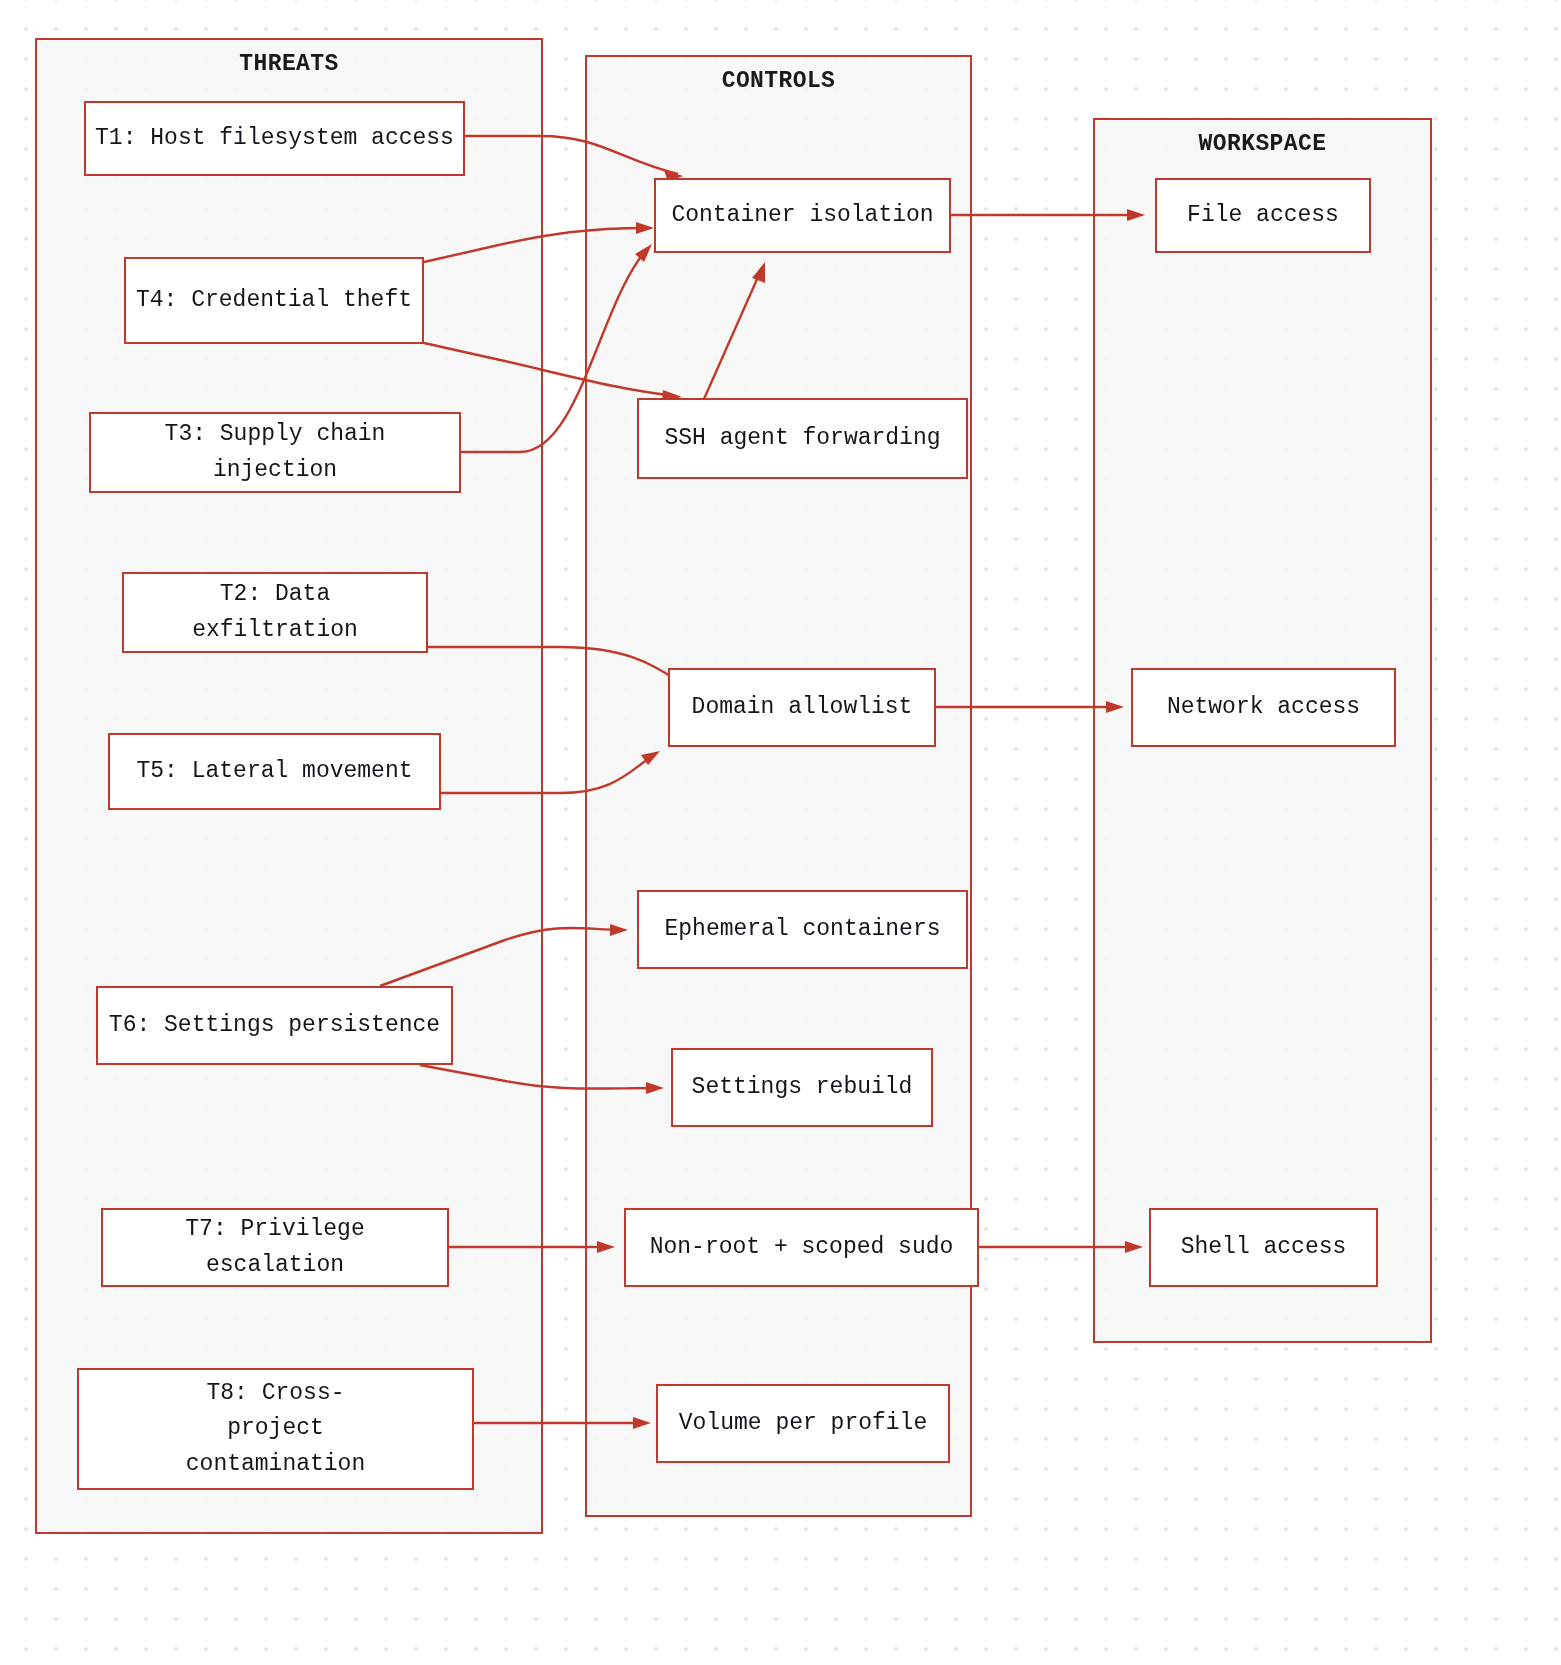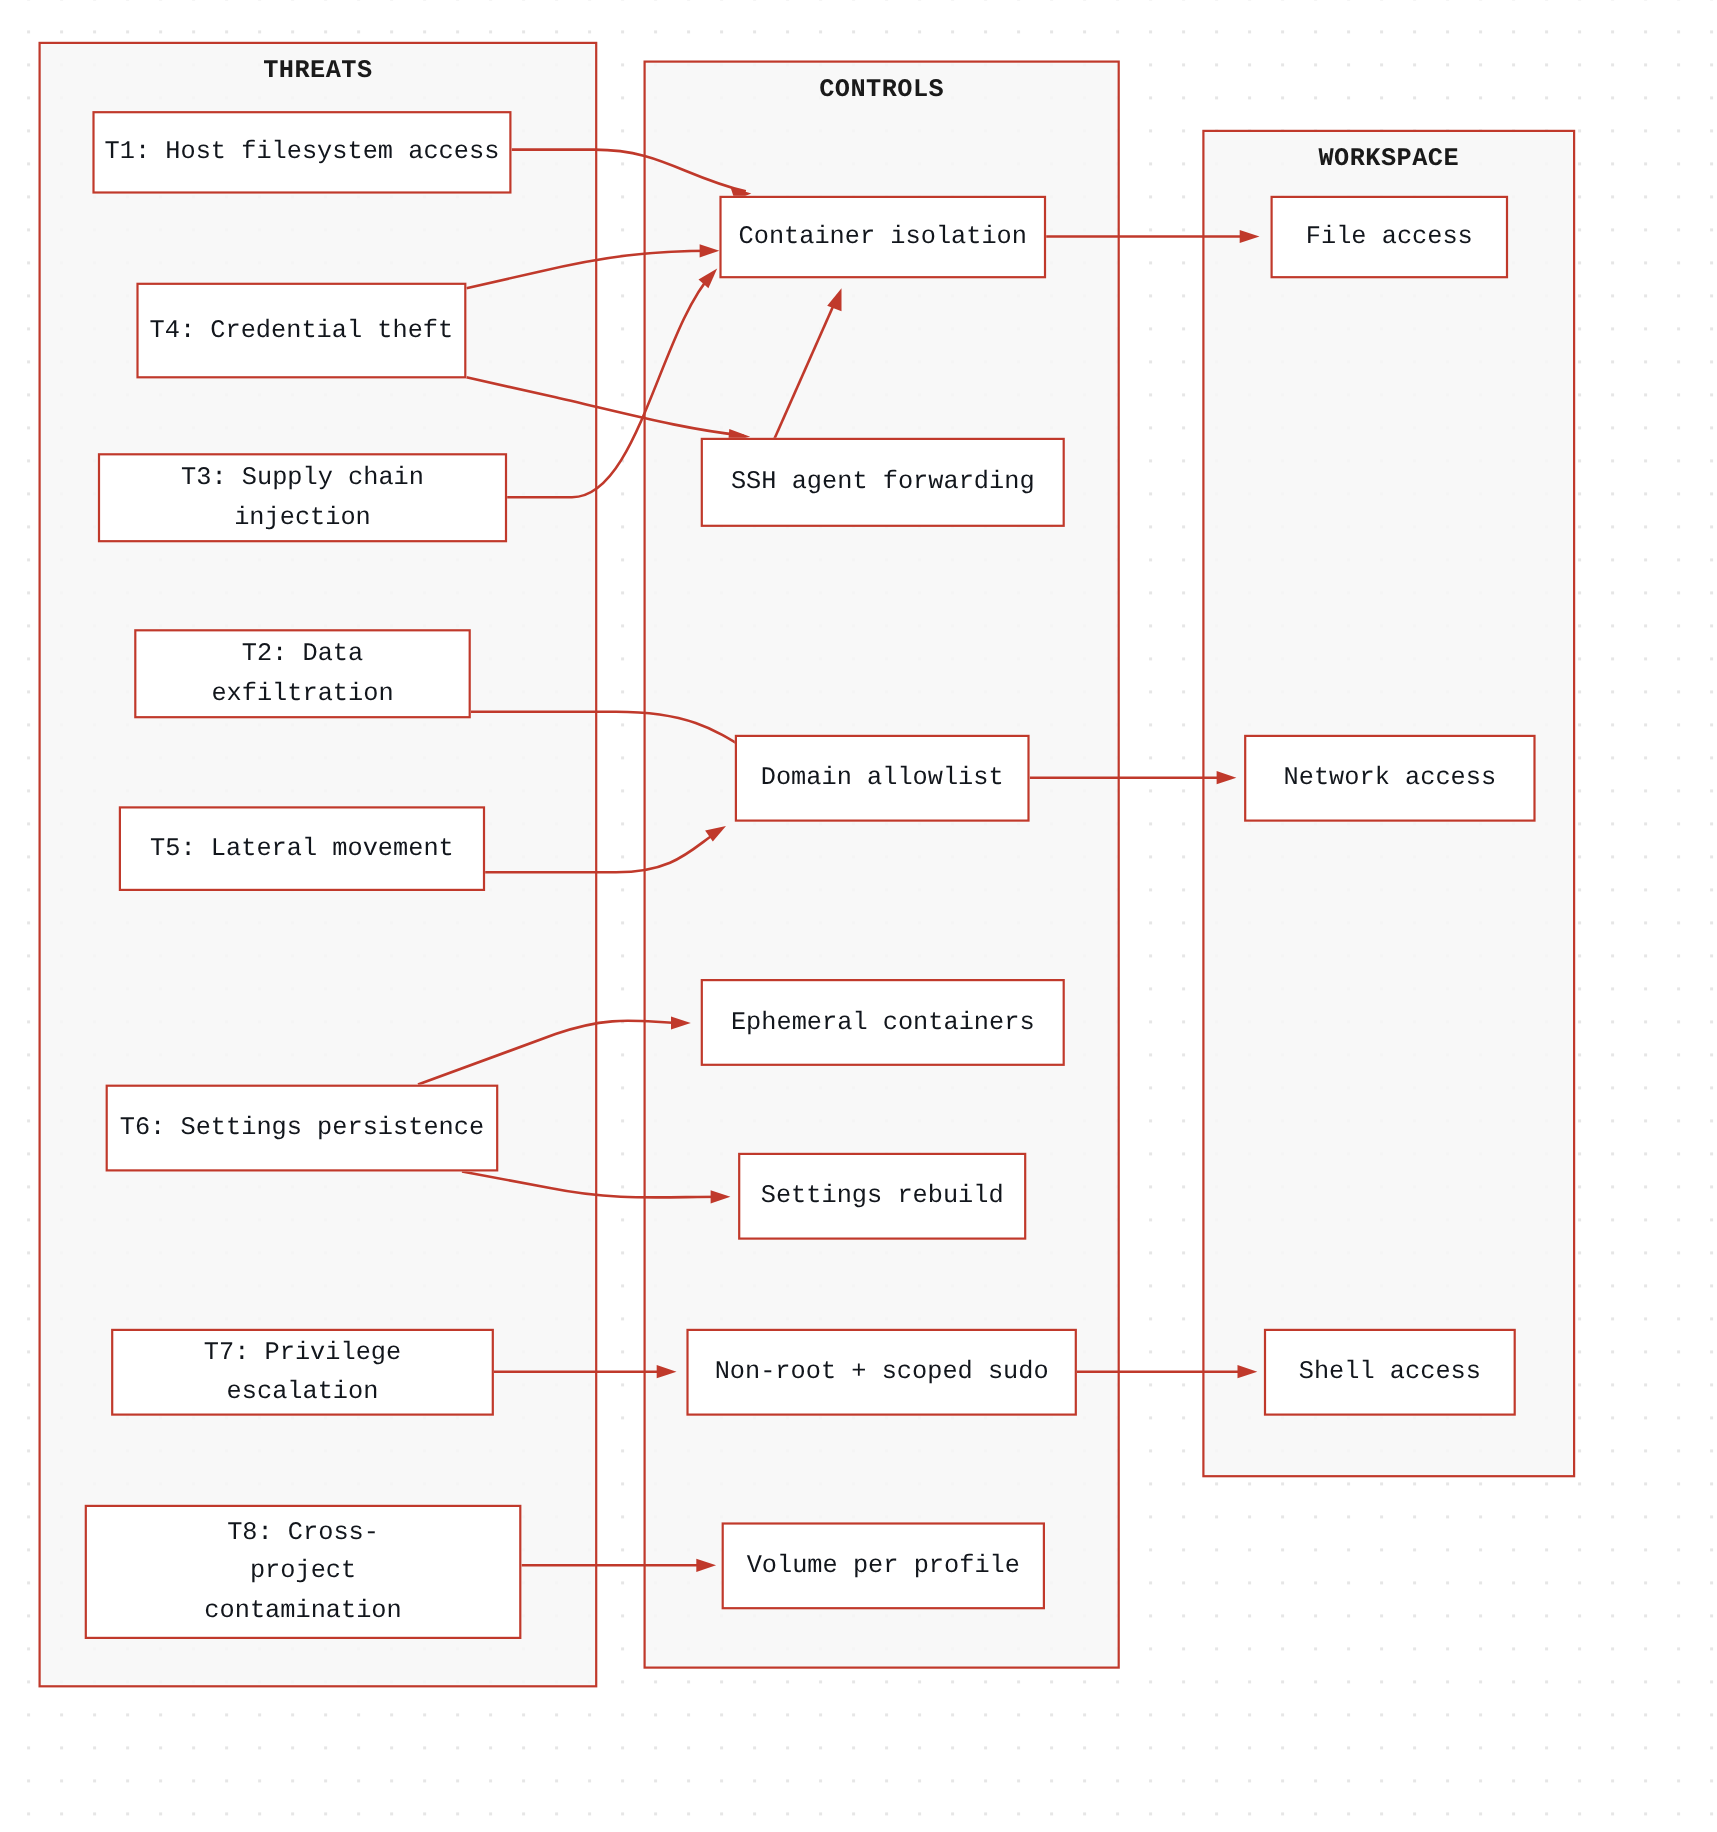--- a/index.html
+++ b/index.html
@@ -68,21 +68,21 @@
 </style>
 </head>
 <body>
 
 <div id="canvas">
 
   <div class="swimlane" style="left:35px; top:38px; width:508px; height:1496px;">
     <div class="swimlane-title" style="top:11px;">THREATS</div>
   </div>
 
-  <div class="swimlane" style="left:585px; top:55px; width:433px; height:1462px;">
+  <div class="swimlane" style="left:585px; top:55px; width:387px; height:1462px;">
     <div class="swimlane-title" style="top:11px;">CONTROLS</div>
   </div>
 
   <div class="swimlane" style="left:1093px; top:118px; width:339px; height:1225px;">
     <div class="swimlane-title" style="top:11px;">WORKSPACE</div>
   </div>
 
   <svg id="edges" viewBox="0 0 1561 1665" xmlns="http://www.w3.org/2000/svg">
 
     <g>

